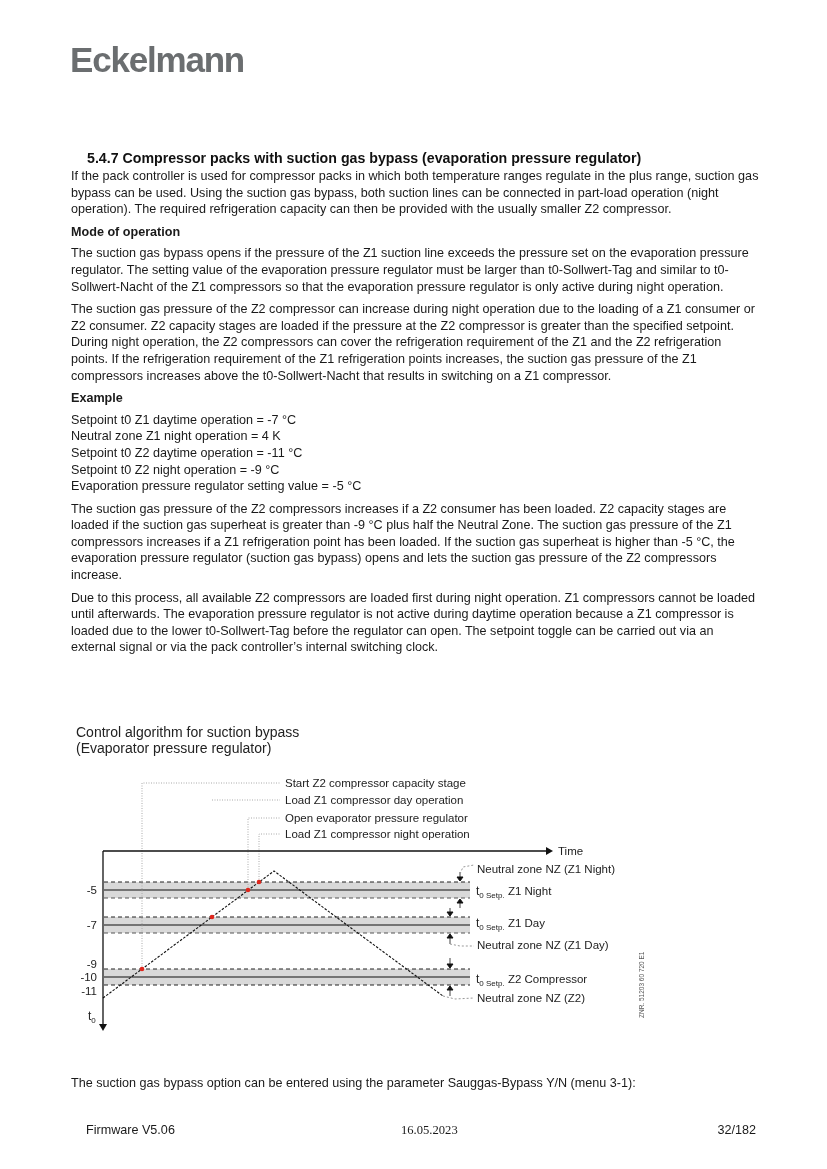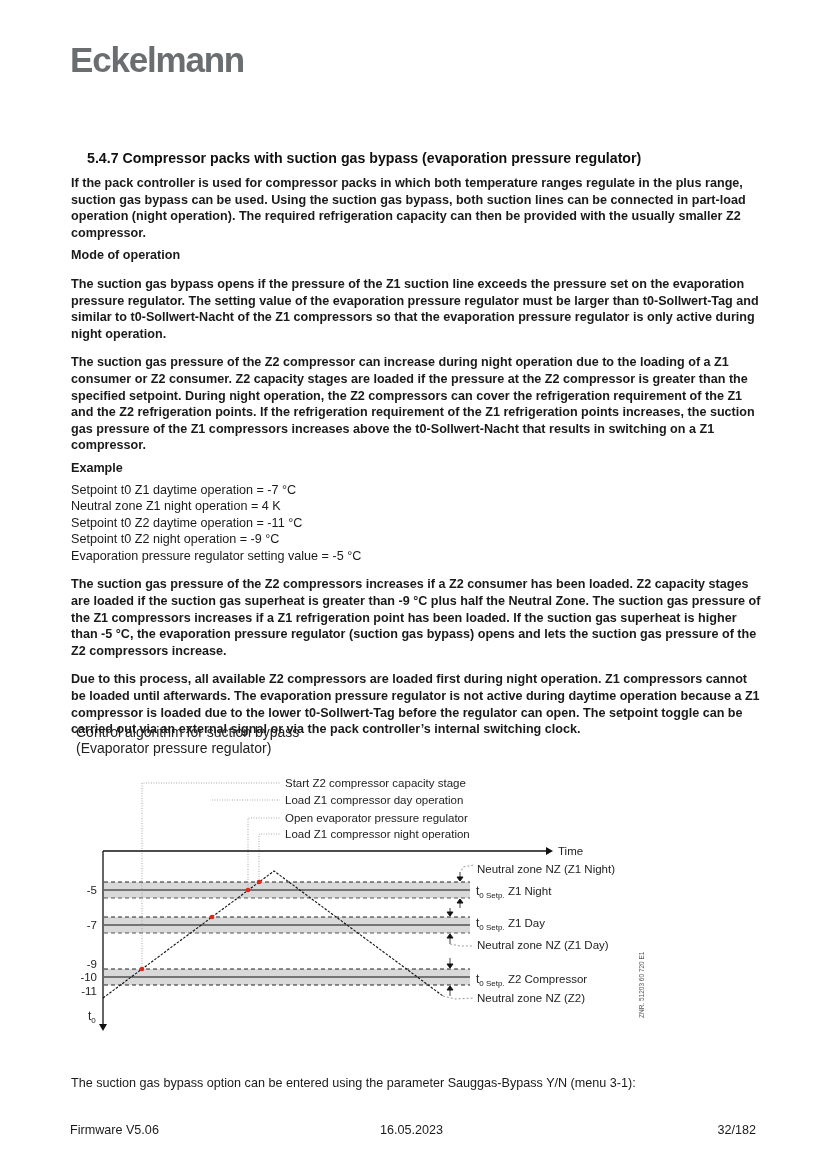--- a/index.html
+++ b/index.html
@@ -2,28 +2,28 @@
 <html><head>
 <meta charset="utf-8">
 <style>
   html, body { margin: 0; padding: 0; background: #ffffff; }
   body { width: 827px; height: 1169px; position: relative; overflow: hidden;
          font-family: "Liberation Sans", sans-serif; color: #1a1a1a; }
   .logo { position: absolute; left: 70px; top: 40px; font-family: "Liberation Sans", sans-serif;
           font-weight: bold; font-size: 35px; color: #6b6e70; letter-spacing: -1.2px; }
   .h2 { position: absolute; left: 71px; top: 134px; font-size: 14.2px; font-weight: bold; color: #111; margin: 16px; }
   .content { position: absolute; left: 71px; top: 163px; width: 690px; font-size: 12.6px; line-height: 16.6px; }
-  .content p { margin: 12px 0 6px 0; font-weight: bold; }
+  .content p { margin: 5px 0 6px 0; }
   .content .sub { font-weight: bold; margin: 0 0 5px 0; }
   .content .list { margin: 0 0 6px 0; }
   .content .list div { line-height: 16.6px; }
   .diagram { position: absolute; left: 0; top: 720px; width: 827px; height: 320px; }
   .after { position: absolute; left: 71px; top: 1040px; font-size: 12.6px; margin-top: 36px; }
   .footer { position: absolute; top: 1123px; font-size: 12.6px; color: #1a1a1a; }
-  .f-left { left: 70px; } .f-mid { left: 380px; } .f-right { right: 71px; text-align: right; }
+  .f-left { left: 86px; } .f-mid { left: 401px; font-family: Liberation Serif, serif; } .f-right { right: 71px; text-align: right; }
   svg text { font-family: "Liberation Sans", sans-serif; }
 </style>
 </head>
 <body>
 
 <div class="logo">Eckelmann</div>
 
 <h2 class="h2">5.4.7  Compressor packs with suction gas bypass (evaporation pressure regulator)</h2>
 
 <div class="content">

